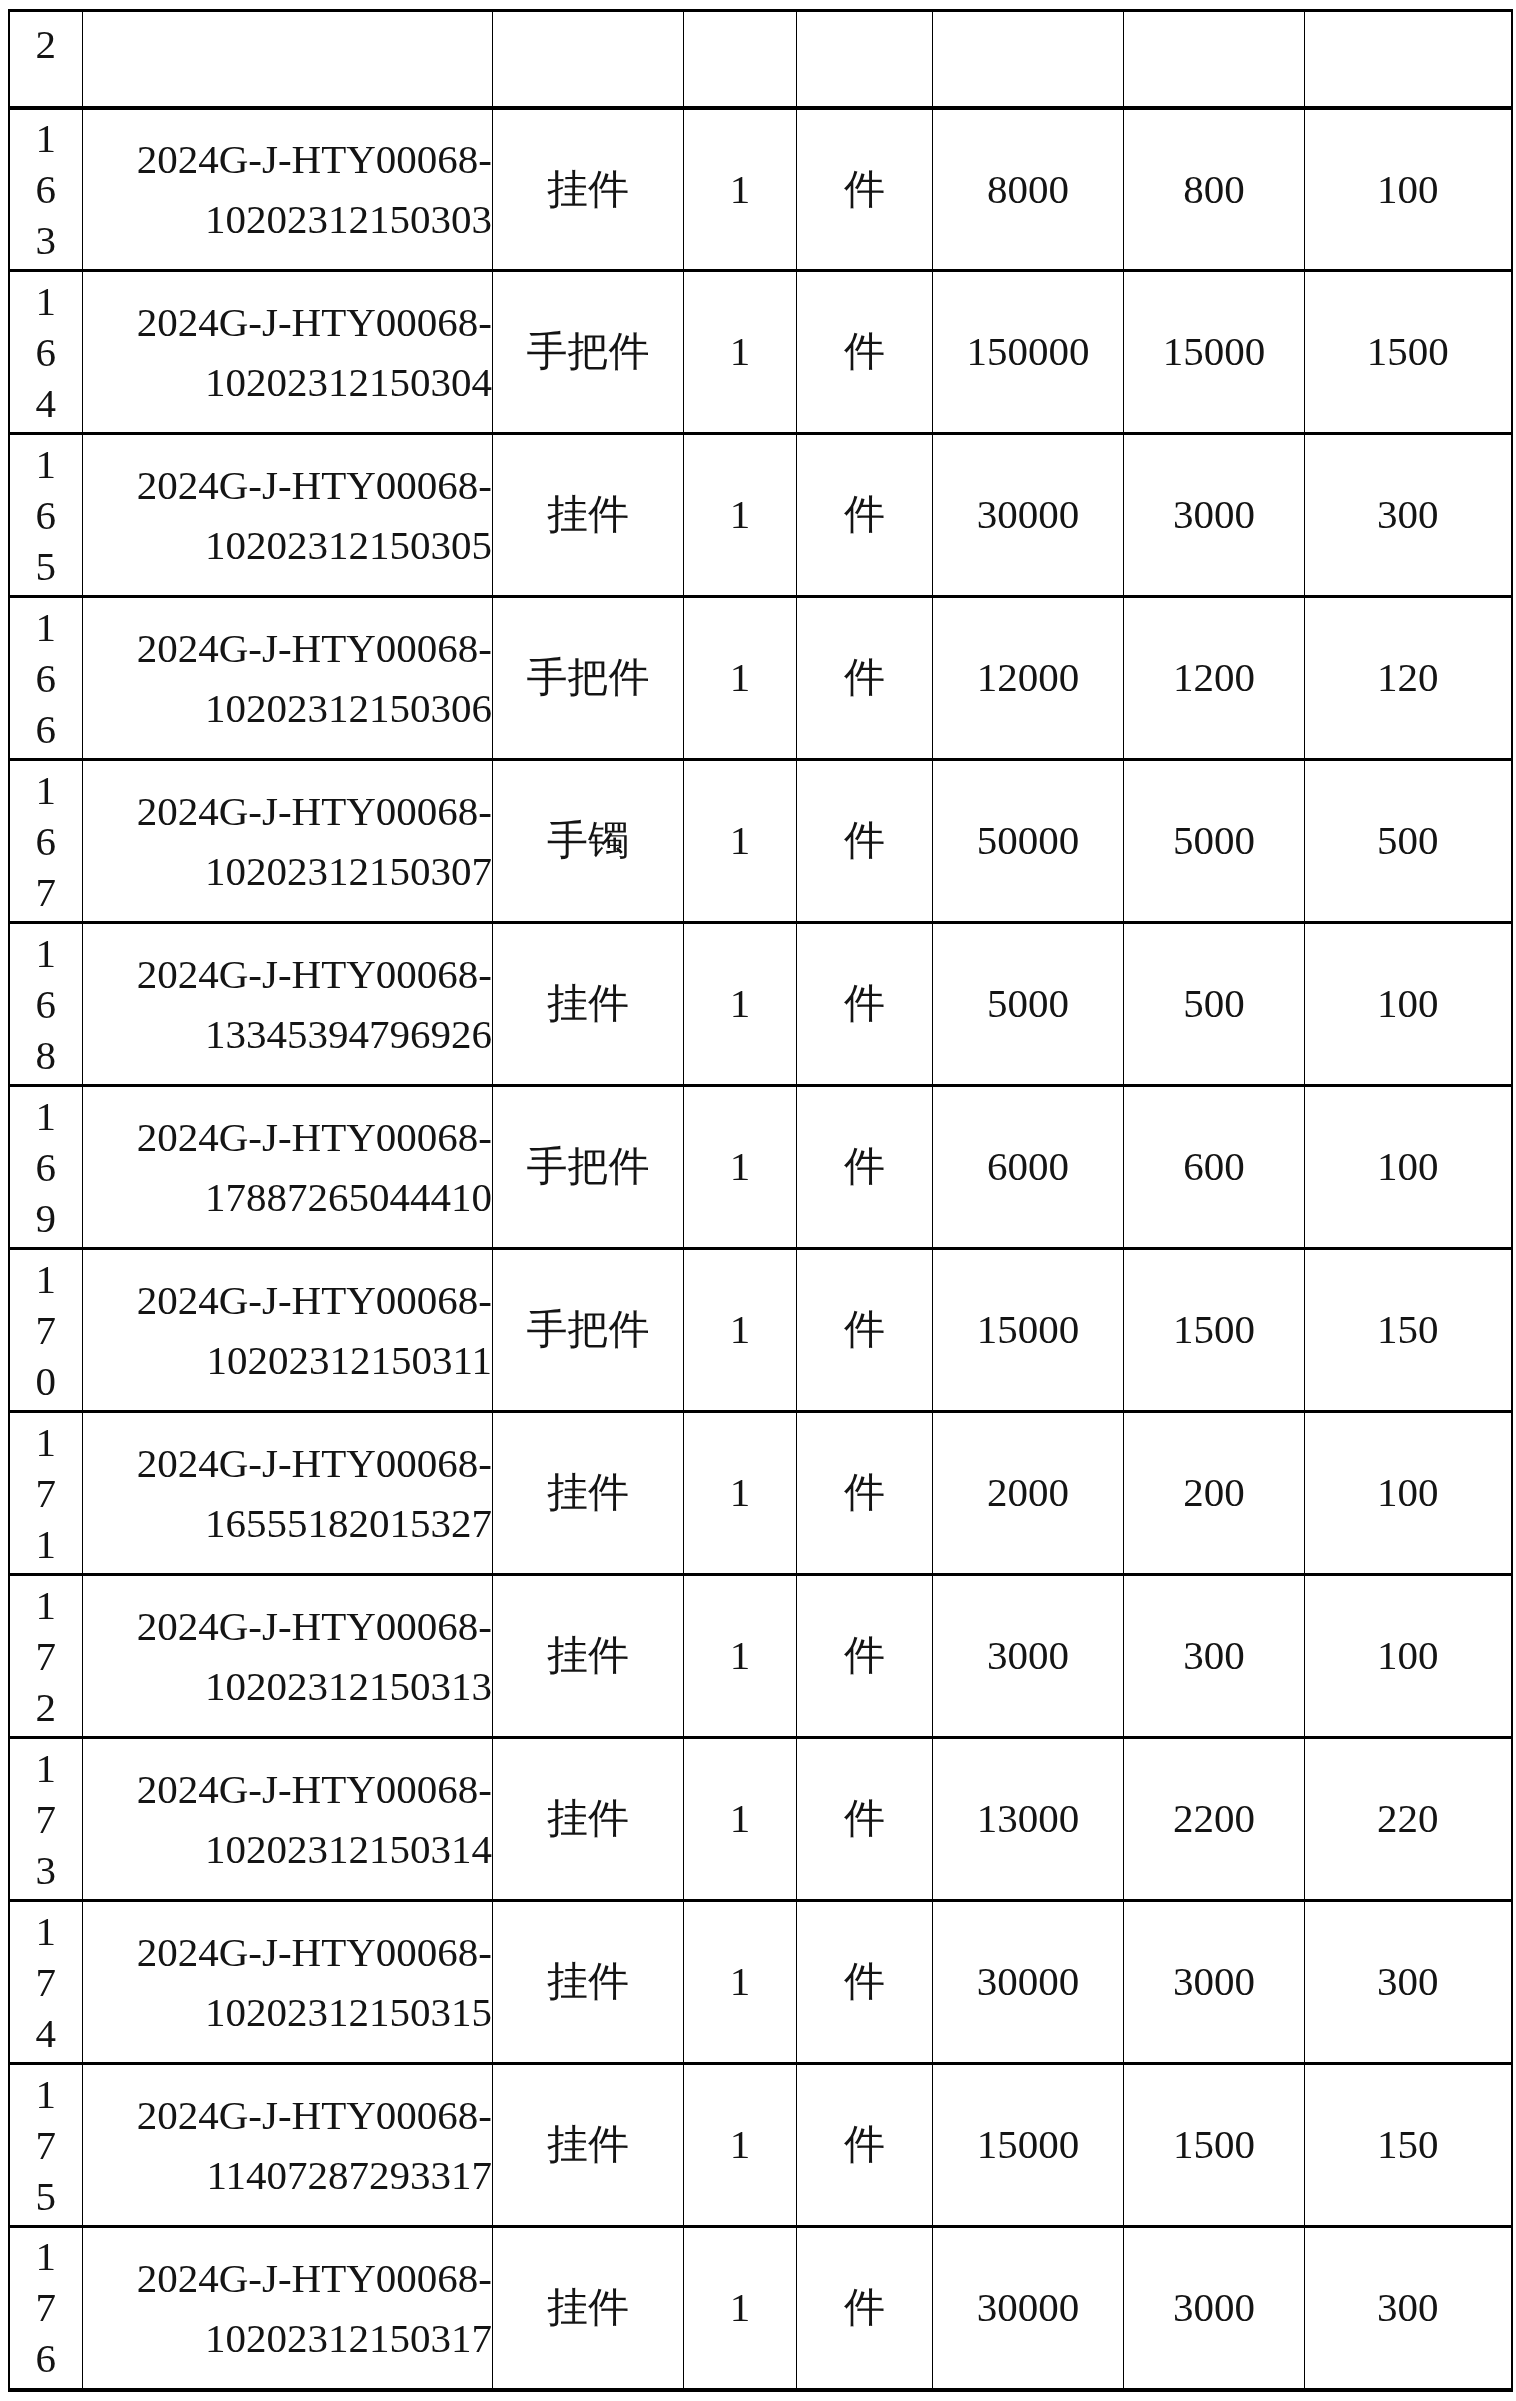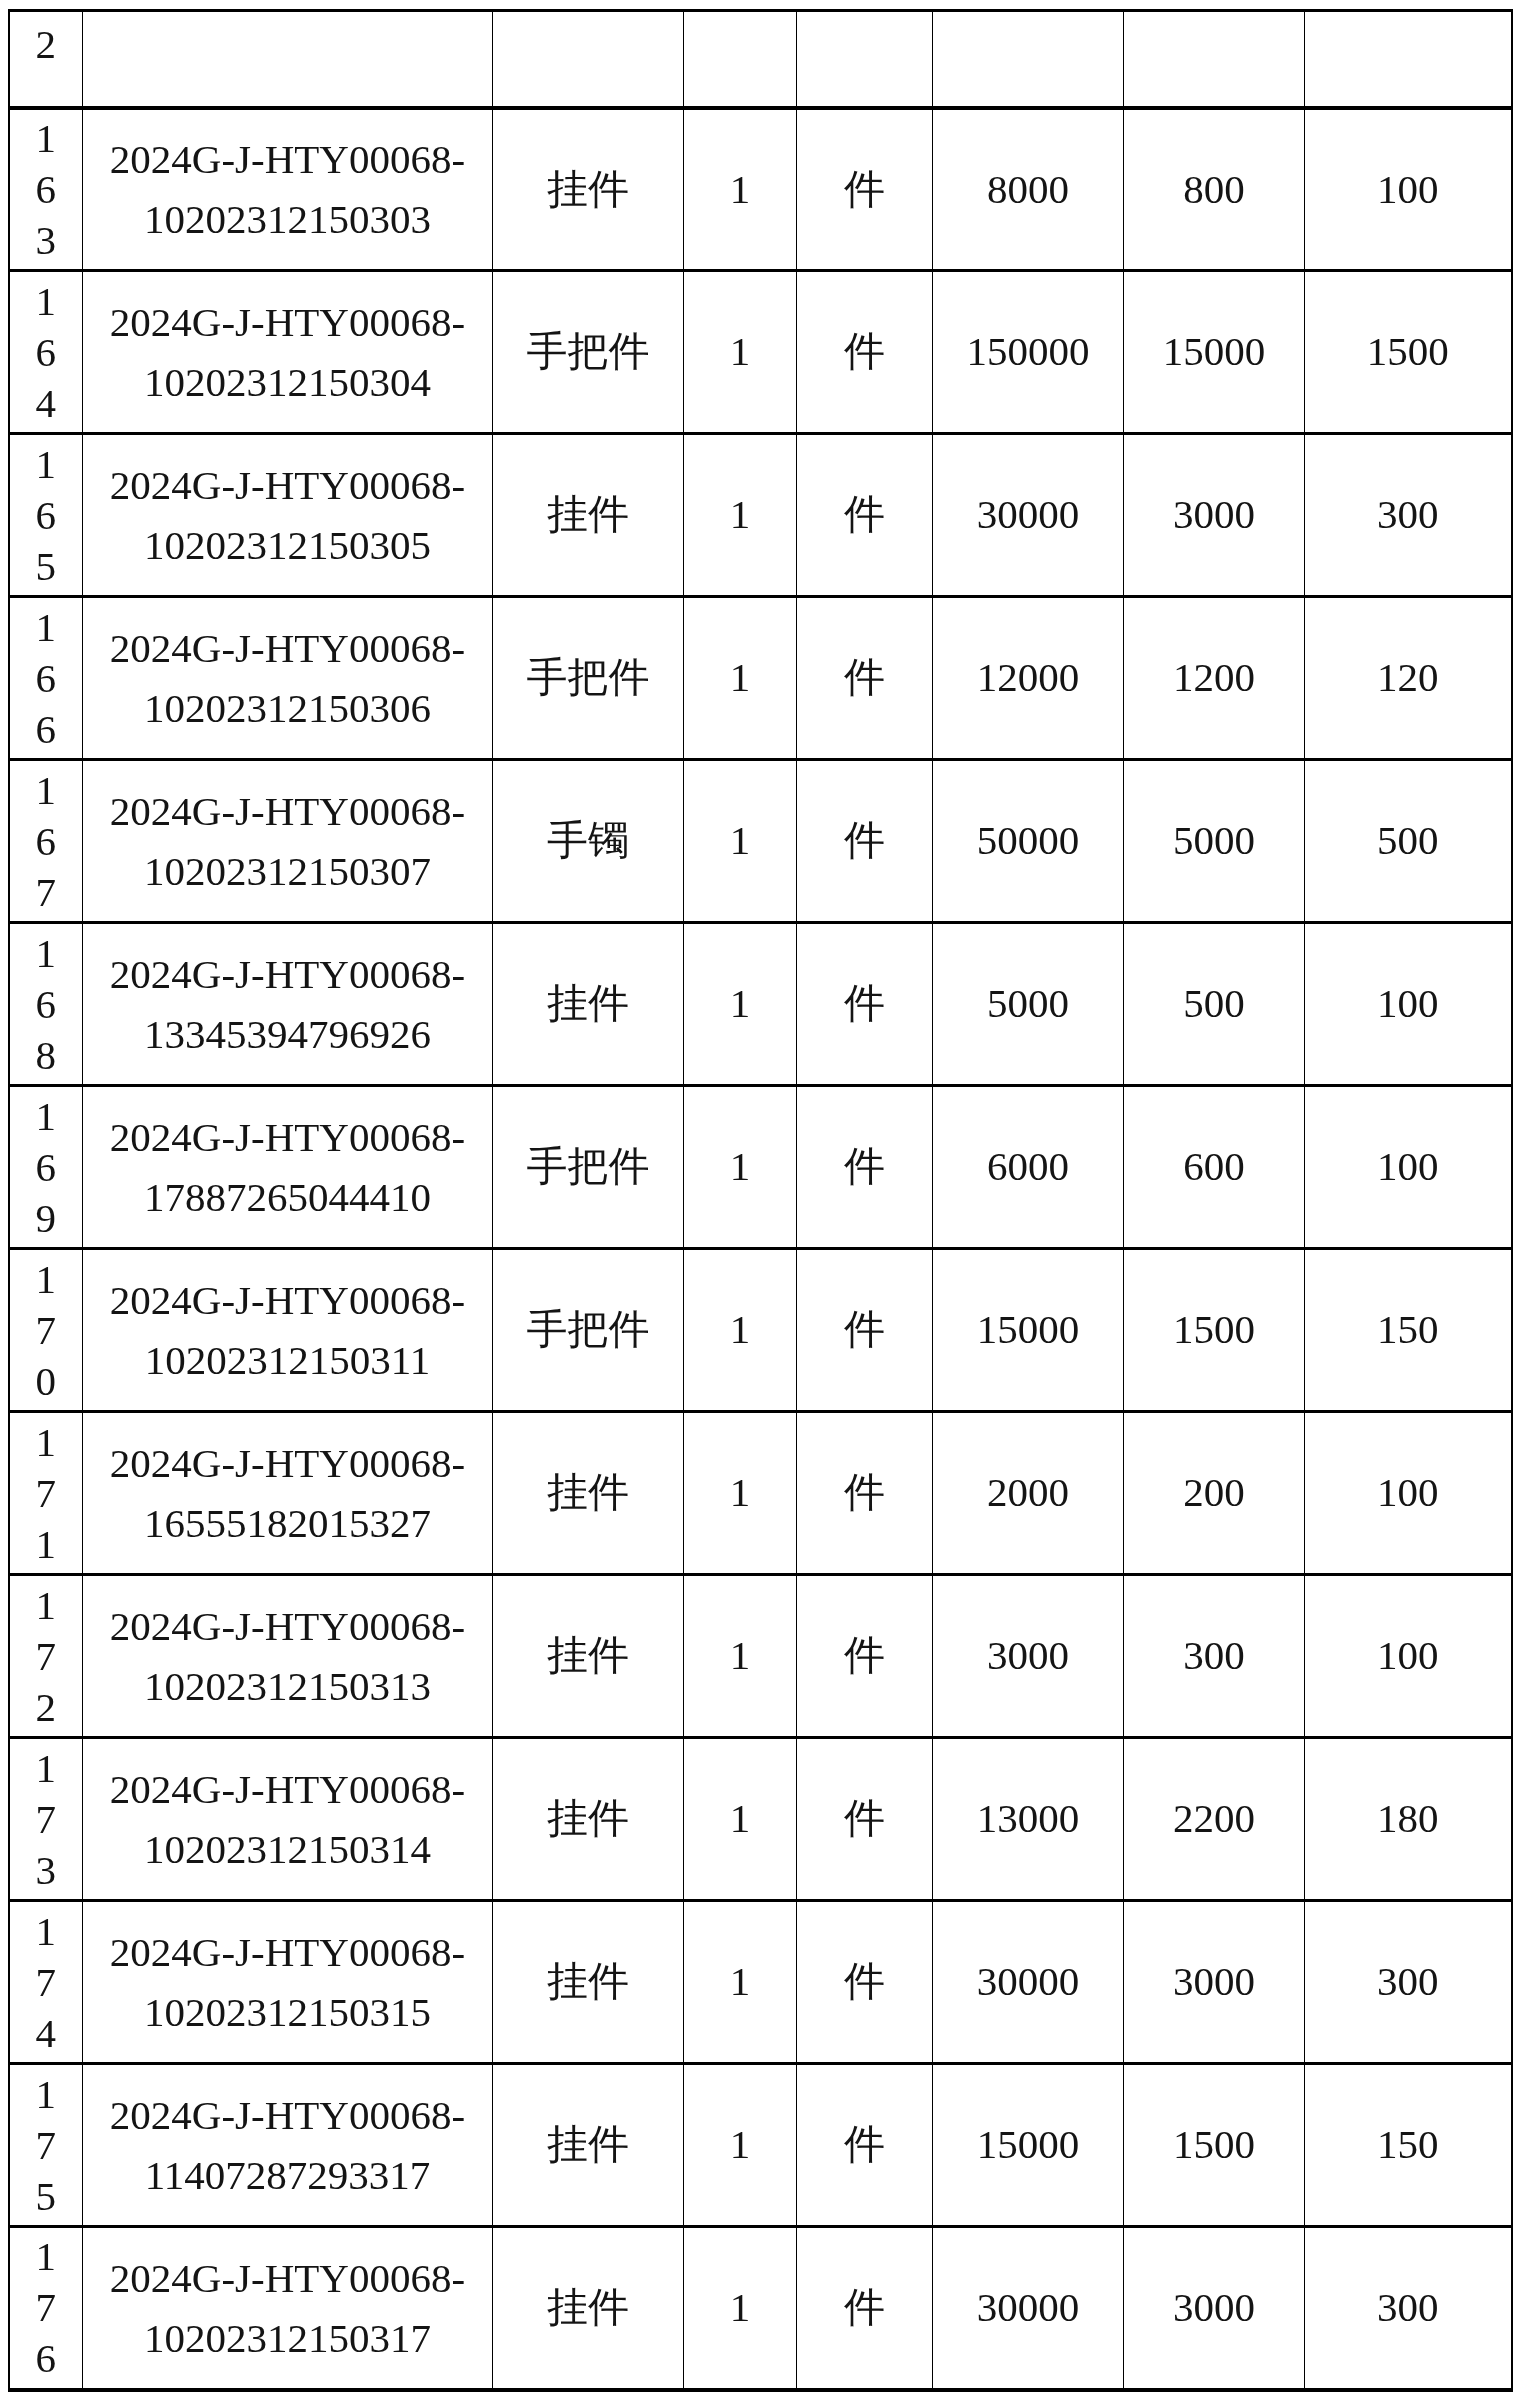--- a/index.html
+++ b/index.html
@@ -24,21 +24,21 @@
   .col-no{width:74px;}
   .col-id{width:410px;}
   .col-type{width:191px;}
   .col-qty{width:113px;}
   .col-unit{width:136px;}
   .col-v1{width:191px;}
   .col-v2{width:181px;}
   .col-v3{width:207px;}
   .no-stack{line-height:51px;padding:1.7px 0;}
   tr.row-partial .no-stack{padding-top:6.6px;}
-  .id-line{line-height:60px;white-space:nowrap;}
+  .id-line{line-height:60px;white-space:nowrap;text-align:right;}
   .cell-text{display:inline-block;}
 </style>
 </head>
 <body>
 
 <div class="page">
   <table class="sheet">
     <colgroup>
       <col class="col-no">
         <col class="col-id">
@@ -410,21 +410,21 @@
       <td>
         <span class="cell-text">件</span>
       </td>
       <td>
         <span class="cell-text">13000</span>
       </td>
       <td>
         <span class="cell-text">2200</span>
       </td>
       <td>
-        <span class="cell-text">180</span>
+        <span class="cell-text">220</span>
       </td>
     </tr>
         <tr class="row">
       <td>
         <div class="no-stack">
               <div>1</div>
               <div>7</div>
               <div>4</div>
             </div>
       </td>

